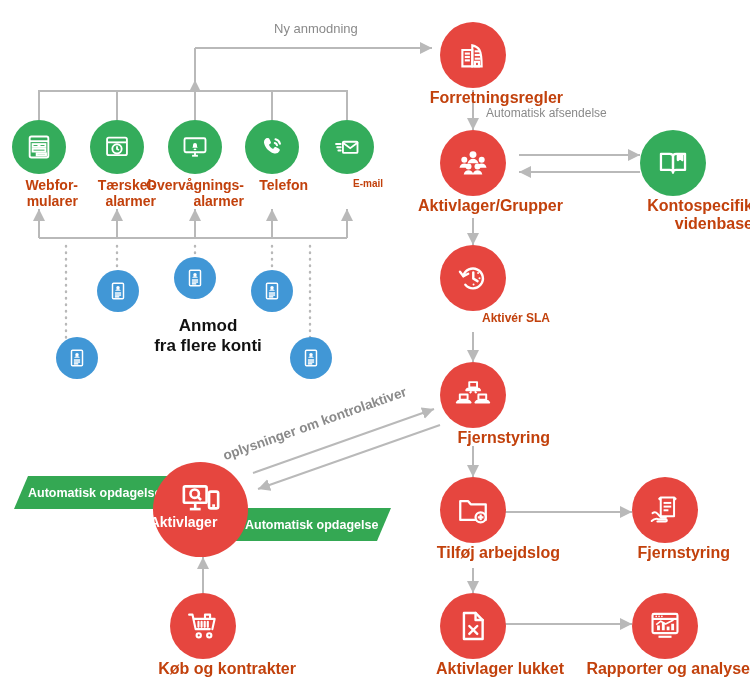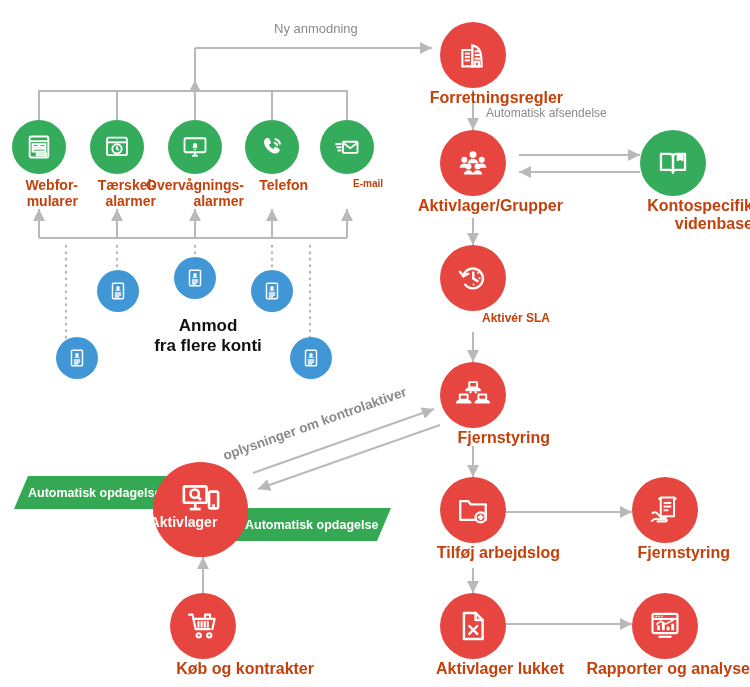--- a/index.html
+++ b/index.html
@@ -370,16 +370,16 @@
         <path d="M5.6 7 h14.6 l-1.6 7.2"></path>
         <line x1="8.8" y1="9" x2="8.8" y2="12.6"></line>
         <line x1="11" y1="9" x2="11" y2="12.6"></line>
         <line x1="13.2" y1="9" x2="13.2" y2="12.6"></line>
         <line x1="15.4" y1="9" x2="15.4" y2="12.6"></line>
         <path d="M13.4 7 V4 h3.6 v3"></path>
         <circle cx="9" cy="18.6" r="1.5"></circle>
         <circle cx="16.4" cy="18.6" r="1.5"></circle>
       </svg>
     </div>
-    <div class="nlabel" style="left:128px;top:660px;width:186px;font-size:16px;">Køb og kontrakter</div>
+    <div class="nlabel" style="left:110px;top:660px;width:186px;font-size:16px;">Køb og kontrakter</div>
   </div>
 
 </div>
 
 </body></html>

